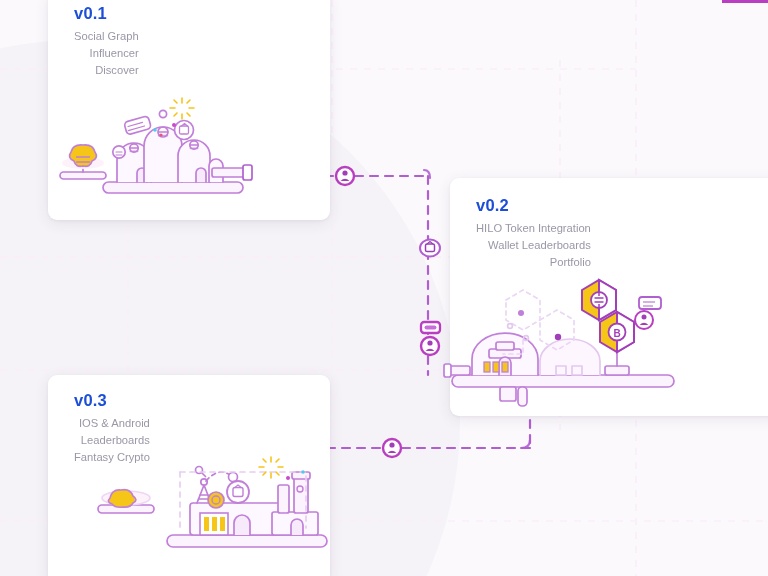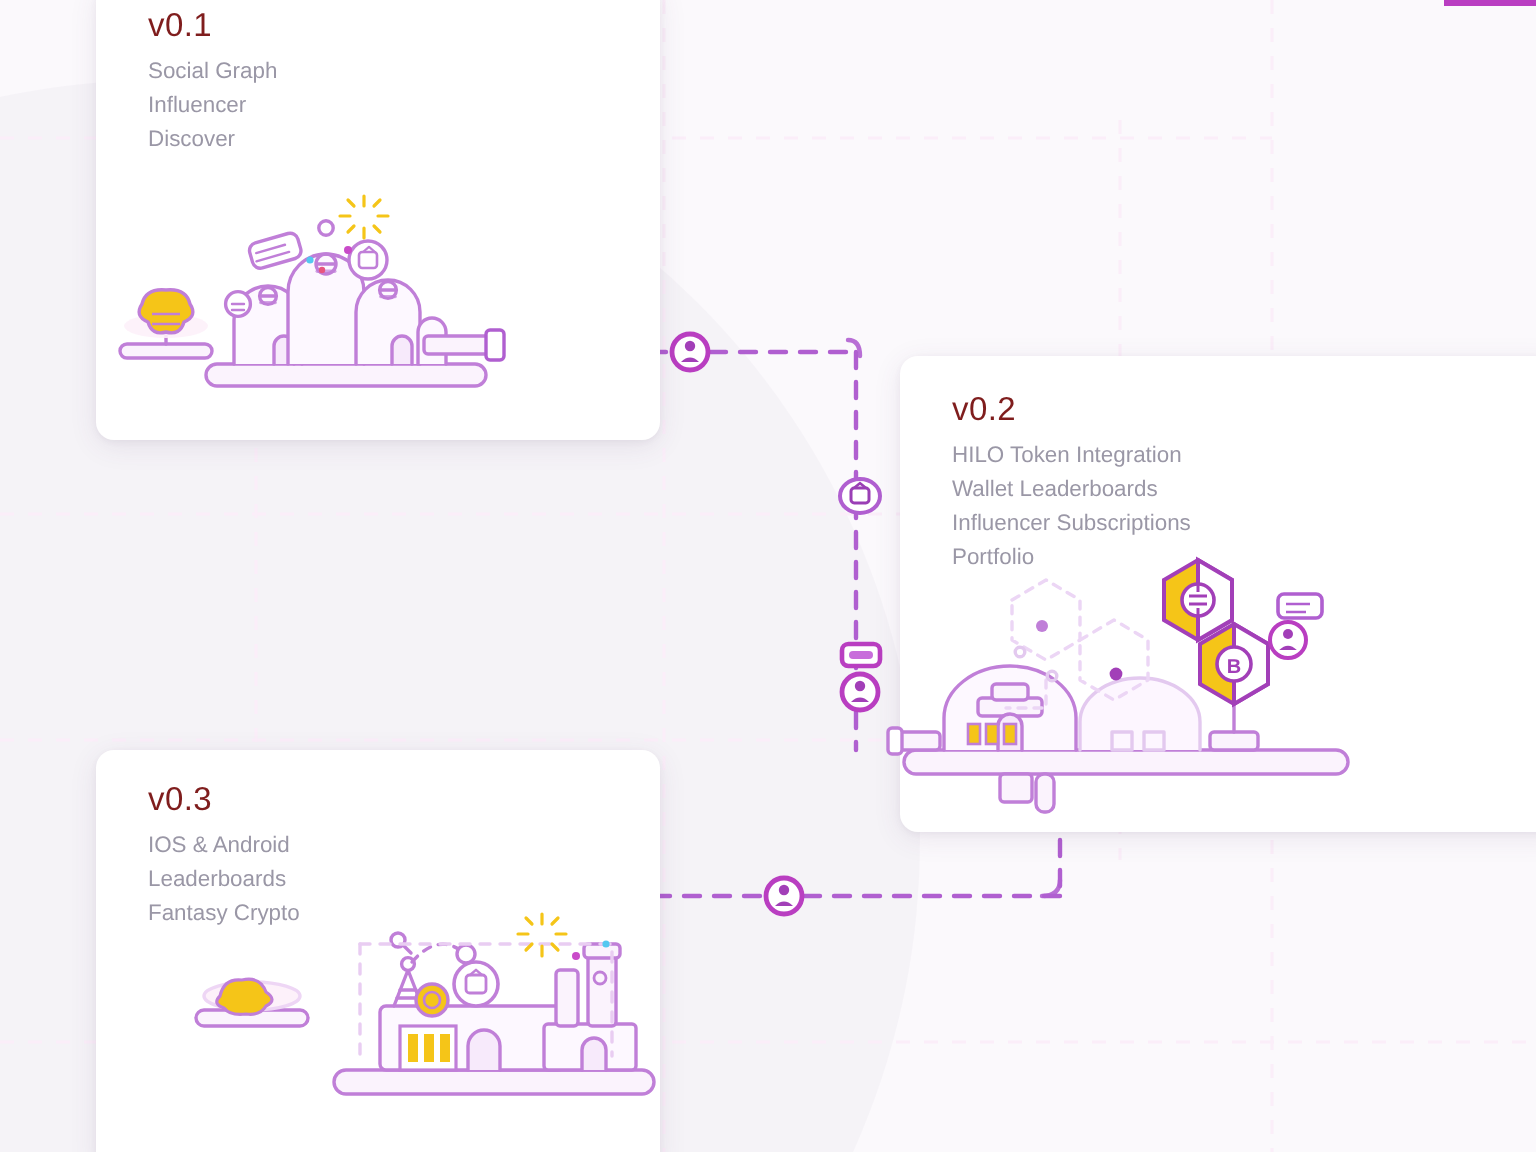--- a/index.html
+++ b/index.html
@@ -21,32 +21,32 @@
   }
   
   .card{
     position:absolute;background:#ffffff;border-radius:9px;
     box-shadow:0 3px 14px rgba(90,60,110,.10),0 1px 3px rgba(90,60,110,.06);
   }
   #card-v01{left:48px;top:-8px;width:282px;height:228px;}
   #card-v02{left:450px;top:178px;width:334px;height:238px;}
   #card-v03{left:48px;top:375px;width:282px;height:210px;}
   .card-title{
-    position:absolute;left:26px;font-size:16.5px;font-weight:normal;
-    color:#7f1d1d;letter-spacing:.2px;
+    position:absolute;left:26px;font-size:16.5px;font-weight:bold;
+    color:#1d4ed8;letter-spacing:.2px;
   }
   #card-v01 .card-title{top:12px;}
   #card-v02 .card-title{top:18px;}
   #card-v03 .card-title{top:16px;text-align:right;}
   .feature-list{position:absolute;left:26px;margin:0;padding:0;list-style:none;}
   #card-v01 .feature-list{top:36px;}
   #card-v02 .feature-list{top:42px;}
   #card-v03 .feature-list{top:40px;}
   .feature-list li{
-    font-size:11.2px;color:#9a97a6;line-height:17px;white-space:nowrap;
+    font-size:11.2px;color:#9a97a6;line-height:17px;white-space:nowrap;text-align:right;
   }
   .illus{position:absolute;left:0;top:0;pointer-events:none;}
 </style>
 </head>
 <body>
 
 <div class="stage">
 
   <div class="bg-circle"></div>
 
@@ -172,21 +172,20 @@
     <circle cx="174" cy="125" r="2" fill="#c94bc9"></circle>
     <circle cx="155" cy="130" r="1.8" fill="#54c8f0"></circle>
     <circle cx="161" cy="135" r="1.6" fill="#e8557f"></circle>
   </svg>
 
   <div class="card" id="card-v02">
     <div class="card-title">v0.2</div>
     <ul class="feature-list">
       <li>HILO Token Integration</li>
       <li>Wallet Leaderboards</li>
-      <li>Influencer Subscriptions</li>
       <li>Portfolio</li>
     </ul>
   </div>
 
   <svg class="illus" width="768" height="576" viewBox="0 0 768 576">
     <g fill="none" stroke="#c07fd8" stroke-width="1.7" stroke-linecap="round" stroke-linejoin="round">
 
       <rect x="452" y="375" width="222" height="12" rx="6" fill="#fbf3fd"></rect>
 
       <path d="M540 375 v-14 a30 22 0 0 1 60 0 v14" fill="#fdf6ff" stroke="#e3c9ef"></path>

